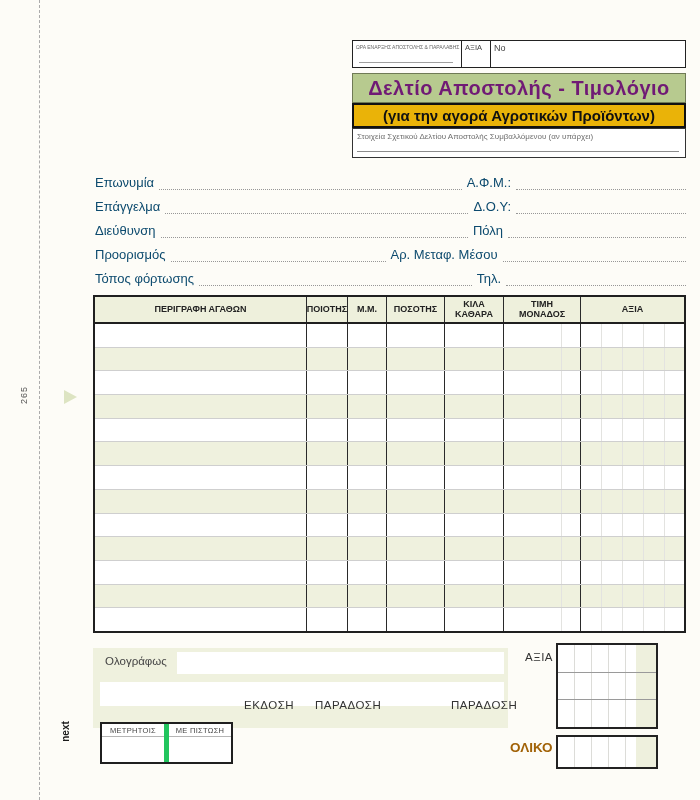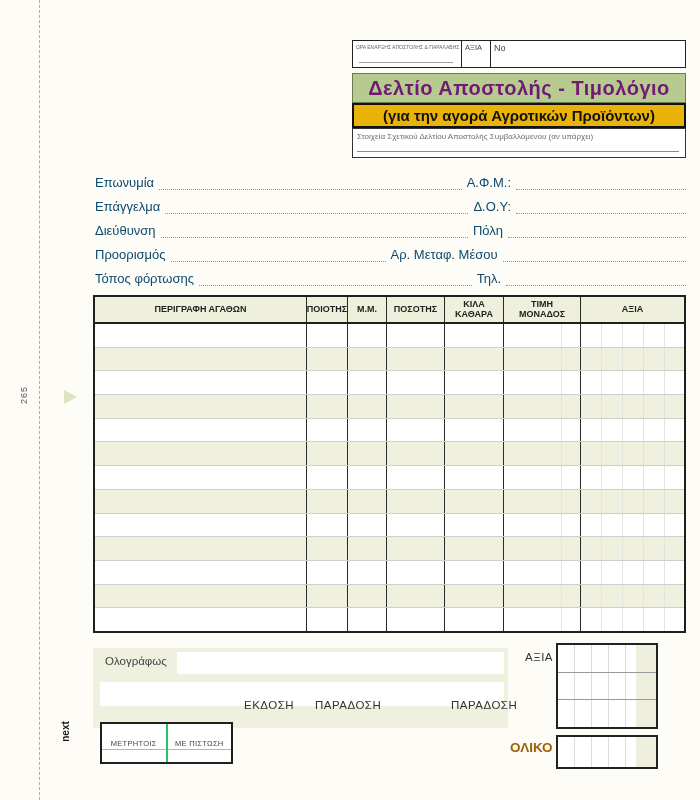--- a/index.html
+++ b/index.html
@@ -130,22 +130,22 @@
   .oliko-box { top:735px; height:34px; }
   .axia-box .hline { position:absolute; left:0; right:0; border-top:1px solid #9a9a9a; }
   .axia-box .h1 { top:33%; } .axia-box .h2 { top:66%; }
   .oliko-label {
     position:absolute; left:510px; top:740px; font-size:13.5px; font-weight:bold; color:#a16207;
   }
   .payment-box {
     position:absolute; left:100px; top:722px; width:133px; height:42px;
     border:2px solid #1f1f1f; background:#fff; display:flex;
   }
-  .pay-cell { flex:1; display:flex; flex-direction:column;justify-content:center; }
-  .pay-cell + .pay-cell { border-left:2px solid #22c55e; }
+  .pay-cell { flex:1; display:flex; flex-direction:column; }
+  .pay-cell + .pay-cell { border-left:5px solid #22c55e; }
   .pay-cell .pay-label {
     font-size:7.5px; color:#444; text-align:center; padding:2px 0 1px;
     border-bottom:1px solid #b5b5b5; letter-spacing:.3px;
   }
   .sig-label {
     position:absolute; top:699px; font-size:11.5px; color:#333; letter-spacing:.5px;
   }
   .sig-ekdosi { left:244px; } .sig-paradosi { left:315px; } .sig-paralavi { left:451px; }
 </style>
 </head>

